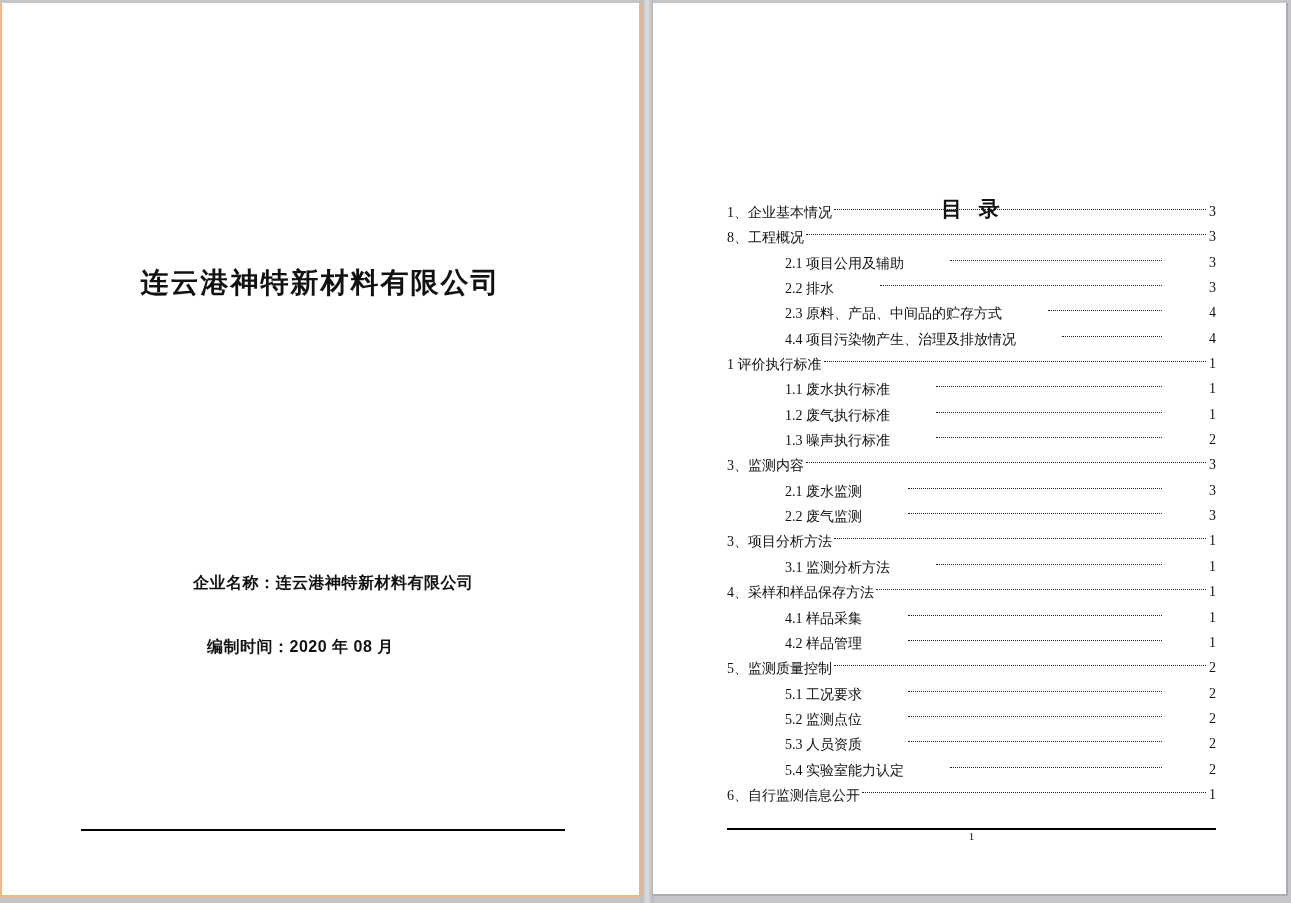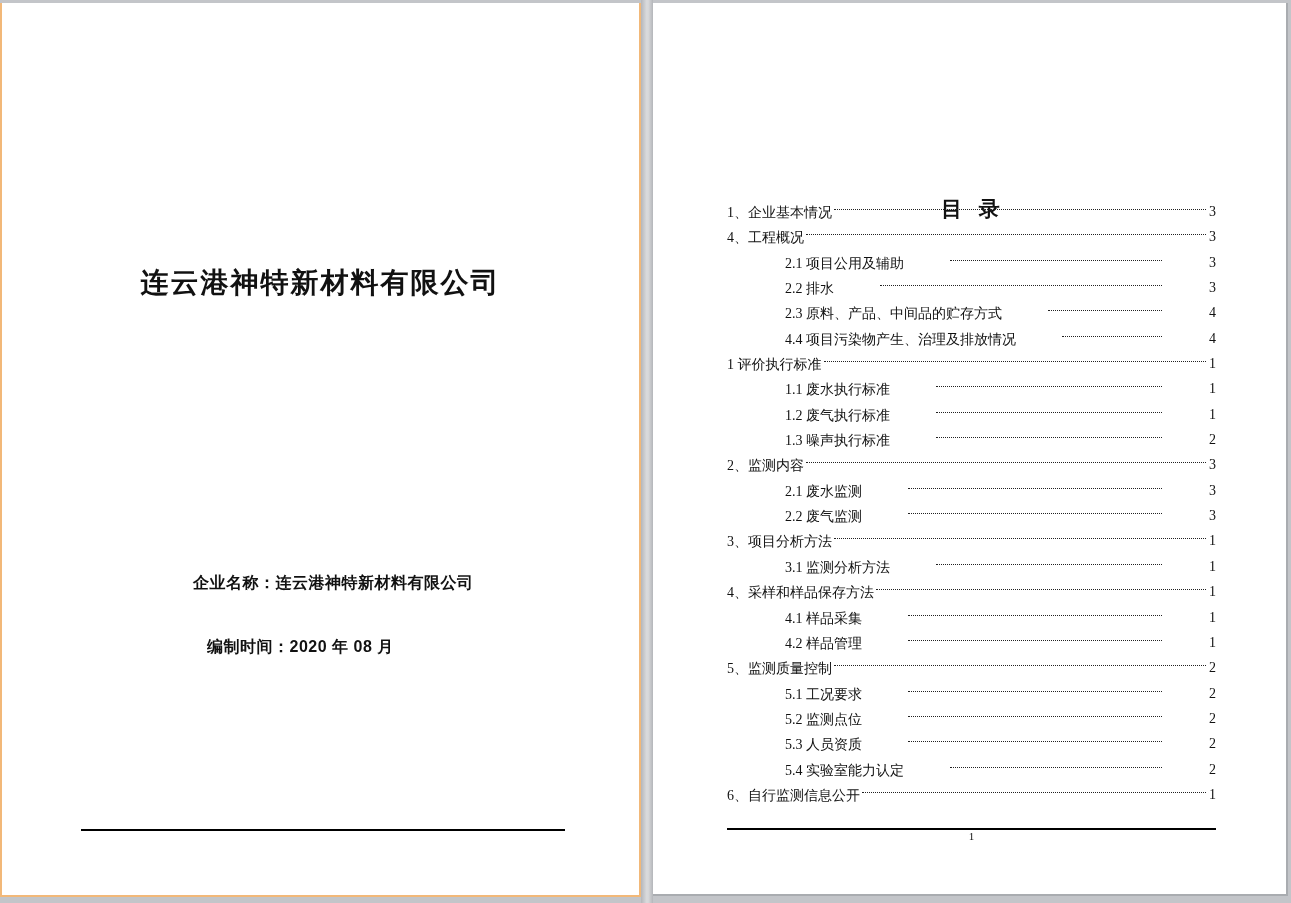--- a/index.html
+++ b/index.html
@@ -130,21 +130,21 @@
 
   <div class="page page2">
     <div class="toc-heading">目  录</div>
     <div class="toc-list" id="toc-list">
         <div class="toc-row">
     <span class="toc-label">1、企业基本情况</span>
     <span class="toc-leader"></span>
     <span class="toc-page">3</span>
   </div>
         <div class="toc-row">
-    <span class="toc-label">4、工程概况</span>
+    <span class="toc-label">8、工程概况</span>
     <span class="toc-leader"></span>
     <span class="toc-page">3</span>
   </div>
         <div class="toc-row l2">
     <span class="toc-label">2.1 项目公用及辅助</span>
     <span class="toc-leader"></span>
     <span class="toc-page">3</span>
   </div>
         <div class="toc-row l2">
     <span class="toc-label">2.2 排水</span>
@@ -175,21 +175,21 @@
     <span class="toc-label">1.2 废气执行标准</span>
     <span class="toc-leader"></span>
     <span class="toc-page">1</span>
   </div>
         <div class="toc-row l2">
     <span class="toc-label">1.3 噪声执行标准</span>
     <span class="toc-leader"></span>
     <span class="toc-page">2</span>
   </div>
         <div class="toc-row">
-    <span class="toc-label">2、监测内容</span>
+    <span class="toc-label">3、监测内容</span>
     <span class="toc-leader"></span>
     <span class="toc-page">3</span>
   </div>
         <div class="toc-row l2">
     <span class="toc-label">2.1 废水监测</span>
     <span class="toc-leader"></span>
     <span class="toc-page">3</span>
   </div>
         <div class="toc-row l2">
     <span class="toc-label">2.2 废气监测</span>

